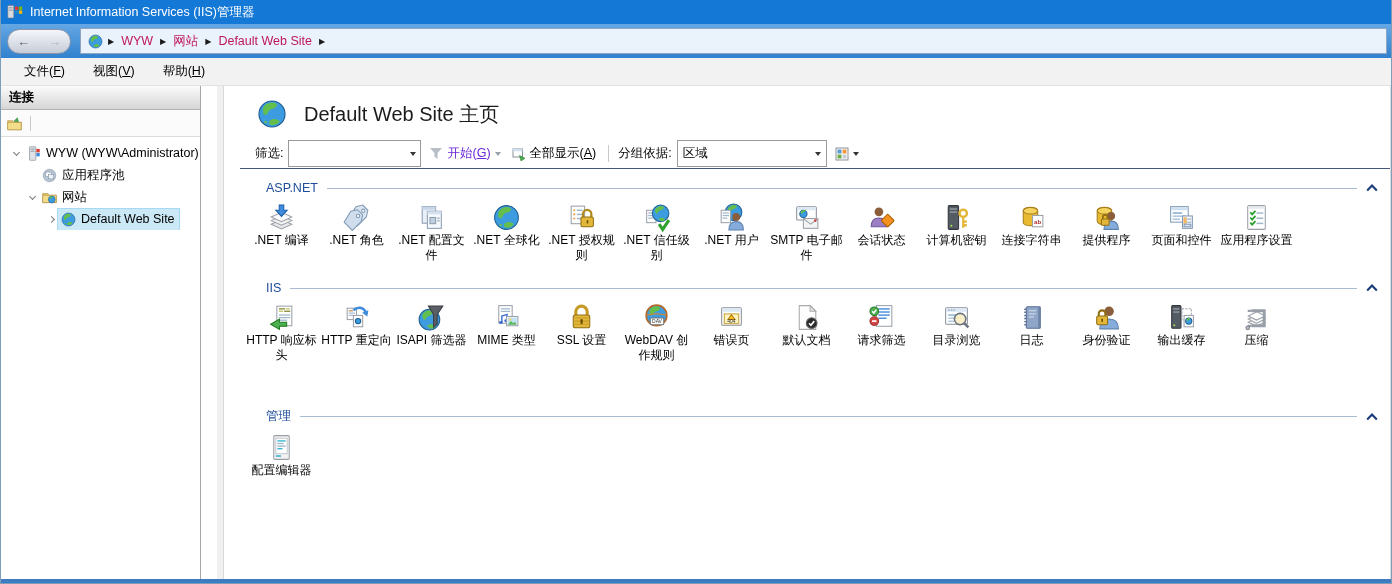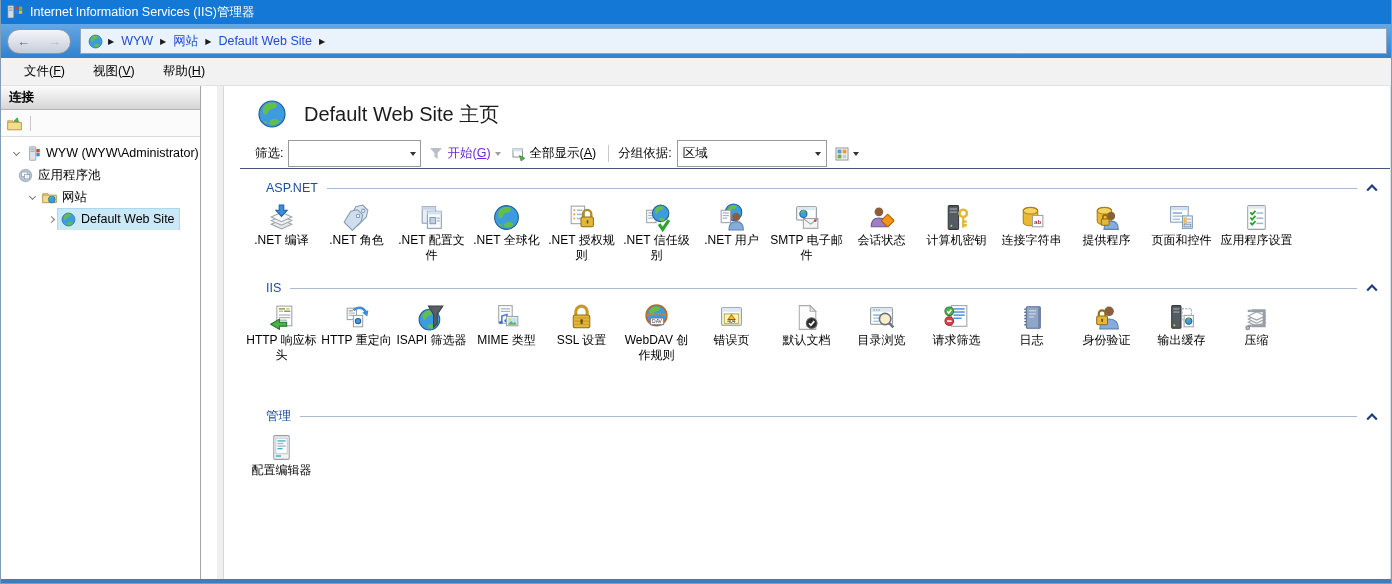--- a/index.html
+++ b/index.html
@@ -9,21 +9,21 @@
   .titlebar{height:24px;background:#1478D6;display:flex;align-items:center;padding-left:5px;gap:6px;flex:none;}
   .titlebar-text{color:#fff;font-size:12.5px;}
   .ic18{width:18px;height:18px;flex:none;}
   
   .addressbar{height:34px;background:linear-gradient(#64A7E4,#3181CD);display:flex;align-items:center;padding:0 4px 0 6px;flex:none;}
   .navpill{width:64px;height:25px;border-radius:13px;background:linear-gradient(#F4F6FA,#C6CCD8);border:1px solid #8C96A8;display:flex;align-items:center;justify-content:space-around;flex:none;}
   .nav-arrow{font-size:13px;line-height:1;}
   .back{color:#5a6270;}
   .fwd{color:#b3b9c4;}
   .addressbox{flex:1;height:26px;background:#EAF2FB;border:1px solid #8EA6C2;display:flex;align-items:center;padding:0 6px;margin-left:9px;}
-  .crumb{font-size:12.5px;color:#1d4ed8;padding:2px 3px;}
+  .crumb{font-size:12.5px;color:#be185d;padding:2px 3px;}
   .crumb-sep{font-size:8px;color:#1a1a1a;margin:0 4px;}
   
   .menubar{height:28px;background:#F2F2F2;border-bottom:1px solid #E2E2E2;display:flex;align-items:center;padding-left:12px;gap:6px;flex:none;font-size:12.5px;}
   .menu-item{padding:4px 11px;}
   
   .body{flex:1;display:flex;min-height:0;gap:16px;}
   .sidebar{width:200px;flex:none;border-right:1px solid #A6A6A6;display:flex;flex-direction:column;background:#fff;}
   .sidebar-header{height:24px;background:linear-gradient(#FBFBFB,#D6D6D6);border-bottom:1px solid #B3B3B3;font-weight:bold;font-size:12.5px;display:flex;align-items:center;padding-left:8px;flex:none;}
   .sidebar-toolbar{height:27px;border-bottom:1px solid #DCDCDC;display:flex;align-items:center;padding-left:5px;gap:7px;background:#FBFBFB;flex:none;}
   .vsep{width:1px;height:15px;background:#C9C9C9;}
@@ -133,21 +133,21 @@
               <svg class="ic16" viewBox="0 0 30 30">
                 <rect x="8" y="3" width="11" height="24" rx="1" fill="#dfe3e8" stroke="#707a86"></rect>
                 <rect x="10" y="6" width="7" height="2" fill="#98a1ac"></rect>
                 <rect x="10" y="10" width="7" height="2" fill="#98a1ac"></rect>
                 <rect x="20" y="7" width="6" height="6" fill="#E23B2E"></rect>
                 <rect x="20" y="14" width="6" height="6" fill="#3F8CDC"></rect>
               </svg>
               <span>WYW (WYW\Administrator)</span>
             </span>
           </div>
-          <div class="tree-row" style="">
+          <div class="tree-row" style="padding-left:24px">
             <span class="expander"></span>
             <span class="twrap">
               <svg class="ic16" viewBox="0 0 30 30">
                 <circle cx="15" cy="15" r="11" fill="#b9c6d6" stroke="#7d8ea2"></circle>
                 <rect x="8.5" y="9" width="9.5" height="8" fill="#fff" stroke="#7d8ea2"></rect>
                 <rect x="13" y="13" width="9.5" height="8" fill="#eef3f8" stroke="#7d8ea2"></rect>
               </svg>
               <span>应用程序池</span>
             </span>
           </div>
@@ -503,46 +503,46 @@
                 <svg class="icon30" viewBox="0 0 30 30">
                   <path d="M8 3.5h10.5L24 9v17.5H8z" fill="#fcfcfc" stroke="#aaa"></path>
                   <path d="M18.5 3.5L24 9h-5.5z" fill="#e8e8e8" stroke="#aaa"></path>
                   <circle cx="20" cy="20.5" r="5.2" fill="#2b2b2b" stroke="#666"></circle>
                   <path d="M17.5 20.5l1.8 2 3.2-4" stroke="#fff" stroke-width="1.6" fill="none"></path>
                 </svg>
                 <span class="flabel">默认文档</span>
               </div>
               <div class="feature">
                 <svg class="icon30" viewBox="0 0 30 30">
+                  <rect x="10" y="3.5" width="15" height="20" fill="#fff" stroke="#9aa0a8"></rect>
+                  <rect x="12" y="6" width="11" height="1.4" fill="#4a90d9"></rect>
+                  <rect x="12" y="9" width="11" height="1.4" fill="#4a90d9"></rect>
+                  <rect x="12" y="12" width="11" height="1.4" fill="#4a90d9"></rect>
+                  <rect x="12" y="15" width="8" height="1.4" fill="#4a90d9"></rect>
+                  <circle cx="8" cy="9" r="4.2" fill="#4CAF50" stroke="#2e7d32"></circle>
+                  <path d="M6 9l1.5 1.7L10 7.5" stroke="#fff" stroke-width="1.4" fill="none"></path>
+                  <circle cx="8" cy="18.5" r="4.2" fill="#D64545" stroke="#9c2f2f"></circle>
+                  <rect x="5.8" y="17.7" width="4.4" height="1.6" fill="#fff"></rect>
+                </svg>
+                <span class="flabel">请求筛选</span>
+              </div>
+              <div class="feature">
+                <svg class="icon30" viewBox="0 0 30 30">
                   <rect x="4.5" y="5.5" width="21" height="16" rx="1" fill="#fff" stroke="#8a8f98"></rect>
                   <rect x="5" y="6" width="20" height="3.5" fill="#dce9f5"></rect>
                   <rect x="7" y="7" width="1.5" height="1.5" fill="#9ab0c8"></rect>
                   <rect x="9.5" y="7" width="1.5" height="1.5" fill="#9ab0c8"></rect>
                   <rect x="12" y="7" width="1.5" height="1.5" fill="#9ab0c8"></rect>
                   <rect x="7" y="12" width="8" height="1.3" fill="#7fa8cc"></rect>
                   <rect x="7" y="15" width="10" height="1.3" fill="#a8c4dc"></rect>
                   <rect x="7" y="18" width="6" height="1.3" fill="#a8c4dc"></rect>
                   <circle cx="18.5" cy="16.5" r="5.5" fill="#F8ECC0" fill-opacity="0.85" stroke="#6b7280" stroke-width="1.5"></circle>
                   <path d="M22.5 20.5l4 4" stroke="#6b7280" stroke-width="2.5"></path>
                 </svg>
                 <span class="flabel">目录浏览</span>
-              </div>
-              <div class="feature">
-                <svg class="icon30" viewBox="0 0 30 30">
-                  <rect x="10" y="3.5" width="15" height="20" fill="#fff" stroke="#9aa0a8"></rect>
-                  <rect x="12" y="6" width="11" height="1.4" fill="#4a90d9"></rect>
-                  <rect x="12" y="9" width="11" height="1.4" fill="#4a90d9"></rect>
-                  <rect x="12" y="12" width="11" height="1.4" fill="#4a90d9"></rect>
-                  <rect x="12" y="15" width="8" height="1.4" fill="#4a90d9"></rect>
-                  <circle cx="8" cy="9" r="4.2" fill="#4CAF50" stroke="#2e7d32"></circle>
-                  <path d="M6 9l1.5 1.7L10 7.5" stroke="#fff" stroke-width="1.4" fill="none"></path>
-                  <circle cx="8" cy="18.5" r="4.2" fill="#D64545" stroke="#9c2f2f"></circle>
-                  <rect x="5.8" y="17.7" width="4.4" height="1.6" fill="#fff"></rect>
-                </svg>
-                <span class="flabel">请求筛选</span>
               </div>
               <div class="feature">
                 <svg class="icon30" viewBox="0 0 30 30">
                   <rect x="10" y="4.5" width="13.5" height="21" rx="1" fill="#8FA6C8" stroke="#5a6f94"></rect>
                   <rect x="21.5" y="4.5" width="2" height="21" fill="#6d84a8"></rect>
                   <path d="M10 7h-2M10 10h-2M10 13h-2M10 16h-2M10 19h-2M10 22h-2" stroke="#5a6f94" stroke-width="1.4"></path>
                   <rect x="12.5" y="8" width="7" height="1" fill="#d7e0ee"></rect>
                   <rect x="12.5" y="11" width="7" height="1" fill="#d7e0ee"></rect>
                   <rect x="12.5" y="14" width="5" height="1" fill="#d7e0ee"></rect>
                 </svg>

